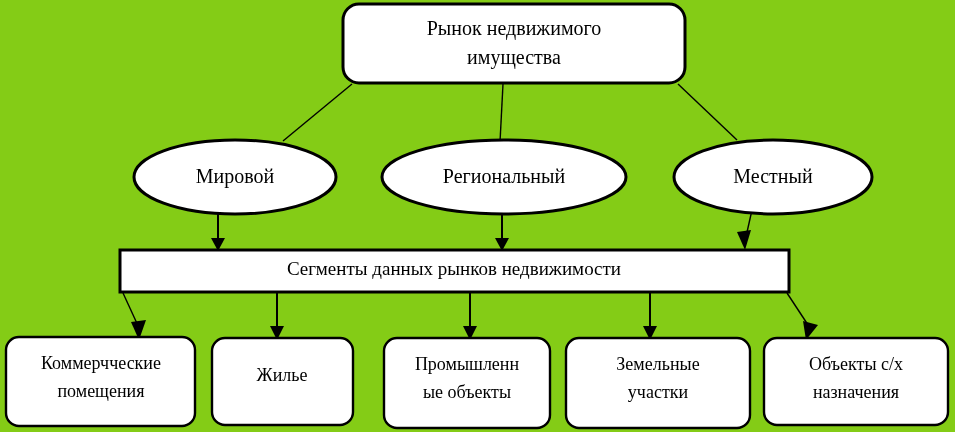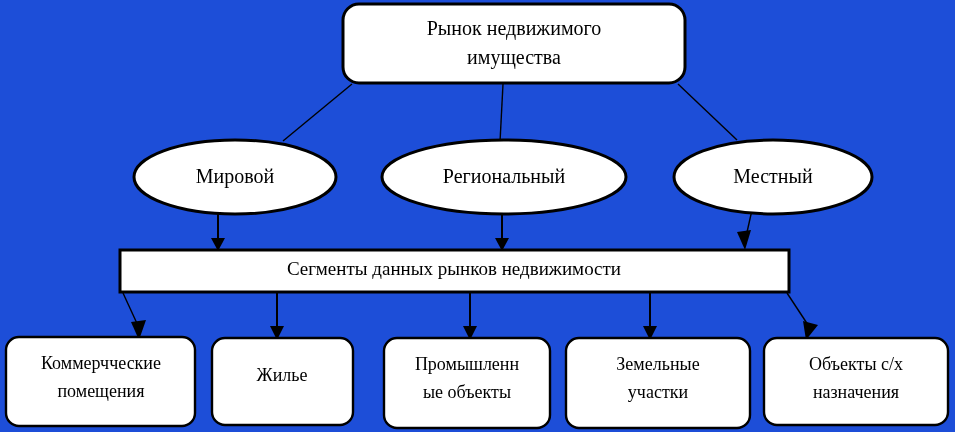--- a/index.html
+++ b/index.html
@@ -7,21 +7,21 @@
     padding: 0;
     background: #ffffff;
   }
   body {
     font-family: "Liberation Serif", "DejaVu Serif", serif;
   }
   #diagram-root {
     position: relative;
     width: 955px;
     height: 432px;
-    background: #1d4ed8;
+    background: #84cc16;
     overflow: hidden;
   }
   svg.diagram {
     display: block;
     width: 955px;
     height: 432px;
   }
   .node-shape {
     fill: #ffffff;
     stroke: #000000;

